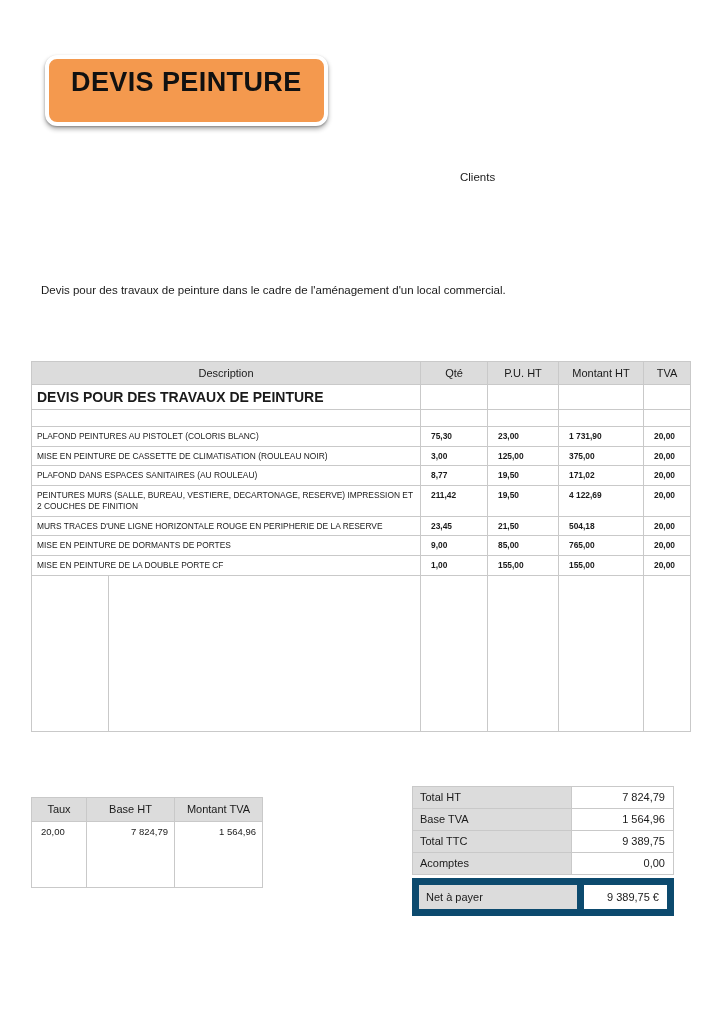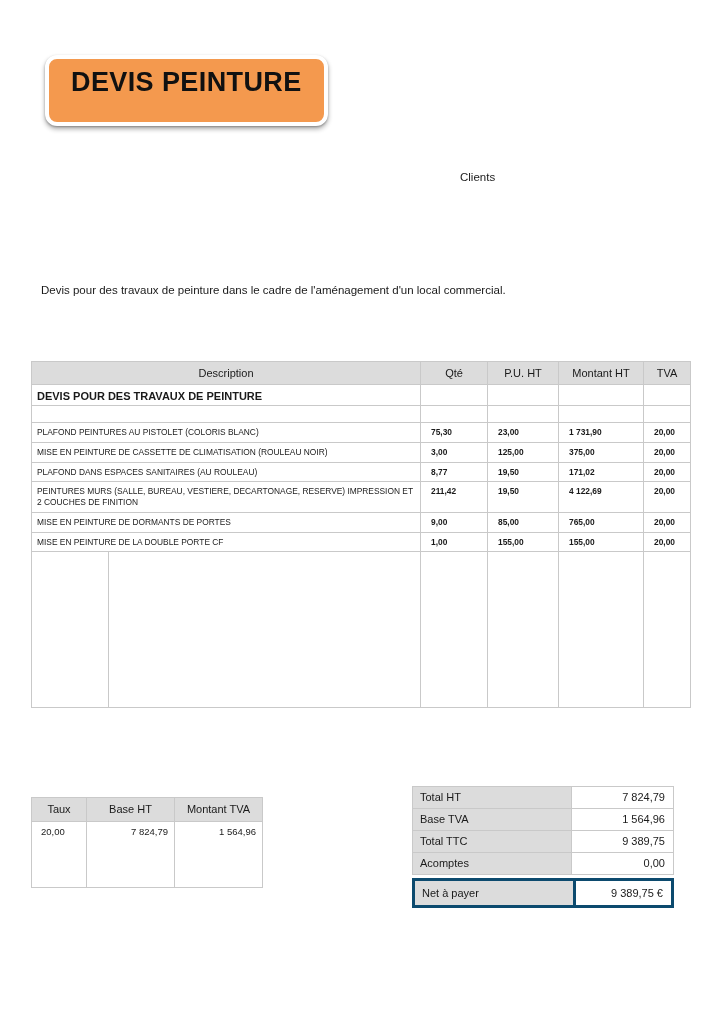--- a/index.html
+++ b/index.html
@@ -92,21 +92,21 @@
     padding: 4px 4px 4px 5px;
     text-align: left;
     line-height: 1.28;
   }
   .items-table td.num {
     padding: 4px 6px 4px 10px;
     font-weight: bold;
   }
   .row-title td.desc {
     font-weight: bold;
-    font-size: 11px;
+    font-size: 14px;
     padding-top: 4px;
     padding-bottom: 2px;
   }
   .spacer-row td { height: 16px; }
   .filler-row td { height: 155px; }
 
   
   .filler-desc {
     position: relative;
   }
@@ -185,21 +185,21 @@
     text-align: right;
     padding-right: 8px;
   }
   .totals-net {
     width: 100%;
     border-collapse: collapse;
     table-layout: fixed;
     margin-top: 3px;
   }
   .totals-net td {
-    border: 3px solid #0c4a6e;
+    border: 7px solid #0c4a6e;
     height: 24px;
     line-height: 24px;
     padding: 0;
   }
   .totals-net td.lbl {
     background: #dcdcdc;
     width: 151px;
     padding-left: 7px;
     text-align: left;
   }
@@ -275,20 +275,27 @@
       <td class="num">20,00</td>
     </tr>
     <tr>
       <td class="desc">PEINTURES MURS (SALLE, BUREAU, VESTIERE, DECARTONAGE, RESERVE) IMPRESSION ET 2 COUCHES DE FINITION</td>
       <td class="num">211,42</td>
       <td class="num">19,50</td>
       <td class="num">4 122,69</td>
       <td class="num">20,00</td>
     </tr>
     <tr>
+      <td class="desc">MURS TRACES  D'UNE LIGNE HORIZONTALE ROUGE EN PERIPHERIE DE LA RESERVE</td>
+      <td class="num">23,45</td>
+      <td class="num">21,50</td>
+      <td class="num">504,18</td>
+      <td class="num">20,00</td>
+    </tr>
+    <tr>
       <td class="desc">MISE EN PEINTURE DE DORMANTS DE PORTES</td>
       <td class="num">9,00</td>
       <td class="num">85,00</td>
       <td class="num">765,00</td>
       <td class="num">20,00</td>
     </tr>
     <tr>
       <td class="desc">MISE EN PEINTURE DE LA DOUBLE PORTE CF</td>
       <td class="num">1,00</td>
       <td class="num">155,00</td>

